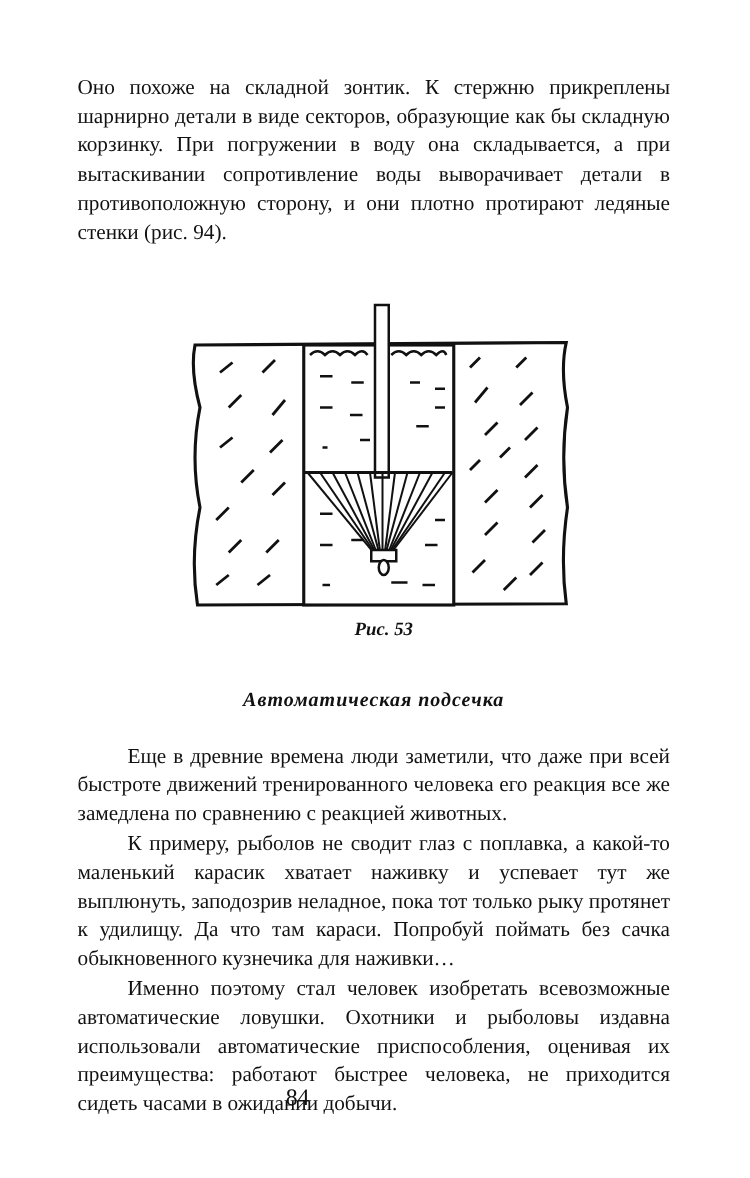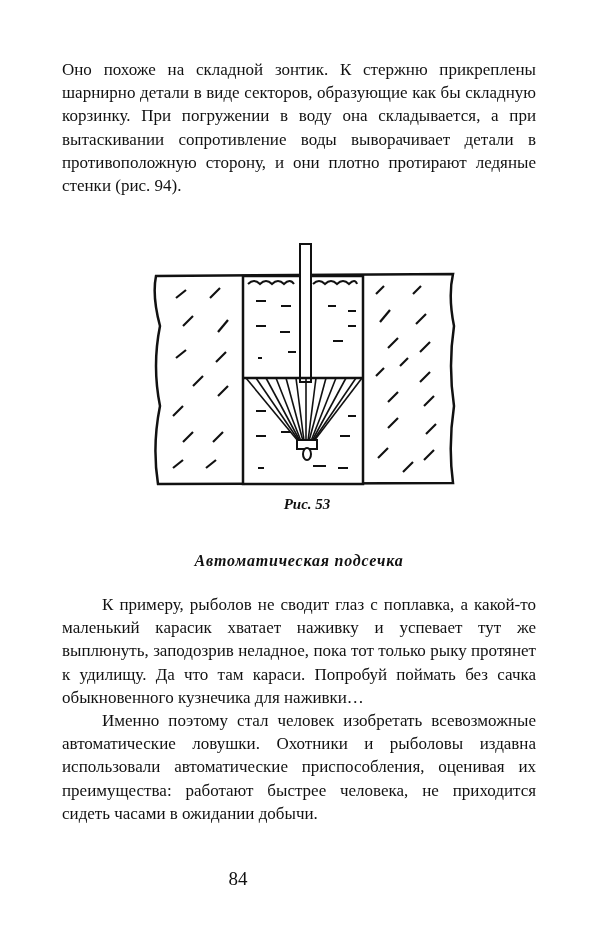--- a/index.html
+++ b/index.html
@@ -105,17 +105,18 @@
       <line x1="276" y1="224" x2="286" y2="214"></line>
         <line x1="255" y1="236" x2="265" y2="226"></line>
     </g>
   </svg>
   <div class="caption">Рис. 53</div>
 </div>
 
 <div class="heading">Автоматическая подсечка</div>
 
 <div class="block2">
+  <p class="para indent">Еще в древние времена люди заметили, что даже при всей быстроте движений тренированного человека его реакция все же замедлена по сравнению с реакцией животных.</p>
   <p class="para indent">К примеру, рыболов не сводит глаз с поплавка, а какой-то маленький карасик хватает наживку и успевает тут же выплюнуть, заподозрив неладное, пока тот только рыку протянет к удилищу. Да что там караси. Попробуй поймать без сачка обыкновенного кузнечика для наживки…</p>
   <p class="para indent">Именно поэтому стал человек изобретать всевозможные автоматические ловушки. Охотники и рыболовы издавна использовали автоматические приспособления, оценивая их преимущества: работают быстрее человека, не приходится сидеть часами в ожидании добычи.</p>
 </div>
 
 <div class="pagenum">84</div>
 
 </body></html>

